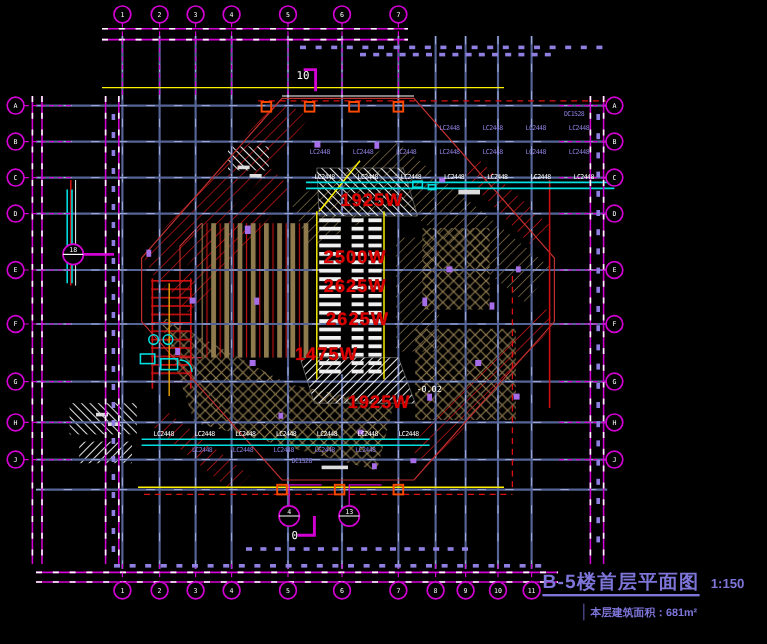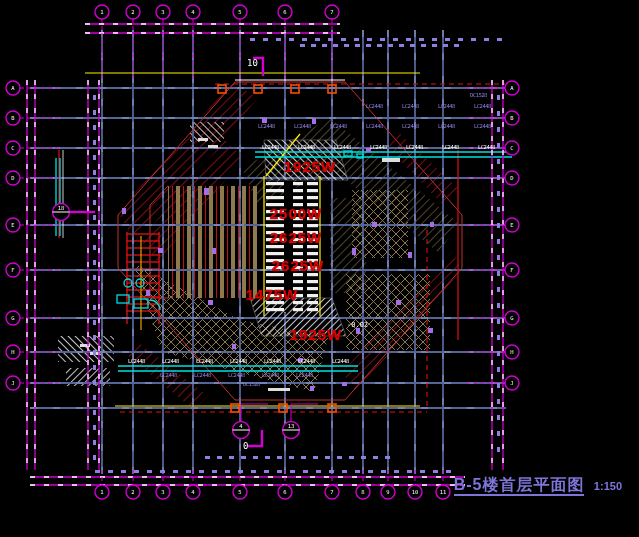--- a/index.html
+++ b/index.html
@@ -20,21 +20,21 @@
   .bubT{fill:#fff;font:5.5px "DejaVu Sans Mono",monospace;text-anchor:middle;}
   .winT{font:5.5px "DejaVu Sans Mono",monospace;letter-spacing:-.5px;}
   .powT{fill:#E00000;font:bold 15px "Liberation Sans",sans-serif;letter-spacing:1px;
         paint-order:stroke;stroke:#600;stroke-width:.6;}
   .annT{fill:#fff;font-family:"DejaVu Sans Mono",monospace;}
   .dimB{fill:#8F7FE0;}
   .colSq{fill:none;stroke:#FF4A00;stroke-width:1.6;}
   .mgL{stroke:#D200D2;stroke-width:2.4;fill:none;}
   .wblob{fill:#ddd;}
   
-  .titleblock{position:absolute;left:436px;top:475px;width:186px;color:#7d75d8;text-align:right;}
+  .titleblock{position:absolute;left:452px;top:475px;width:186px;color:#7d75d8;}
   .tb-row{white-space:nowrap;}
   .tb-title{font-weight:bold;font-size:16px;letter-spacing:1px;
             border-bottom:2px solid #7d75d8;padding-bottom:1px;}
   .tb-scale{font-weight:bold;font-size:11px;margin-left:5px;}
   .tb-areas{margin:7px 0 0 34px;font-size:9px;font-weight:bold;line-height:14px;
             border-left:1px solid #55509a;padding-left:5px;}
 </style>
 </head>
 <body>
 
@@ -530,14 +530,15 @@
       <text x="291" y="428" class="bubT" font-size="6">13</text>
     </g>
 </svg>
 
 <div class="titleblock">
   <div class="tb-row">
     <span class="tb-title">B-5楼首层平面图</span>
     <span class="tb-scale">1:150</span>
   </div>
   <div class="tb-areas">
+    <div>本层建筑面积：681m²</div>
   </div>
 </div>
 
 </body></html>

